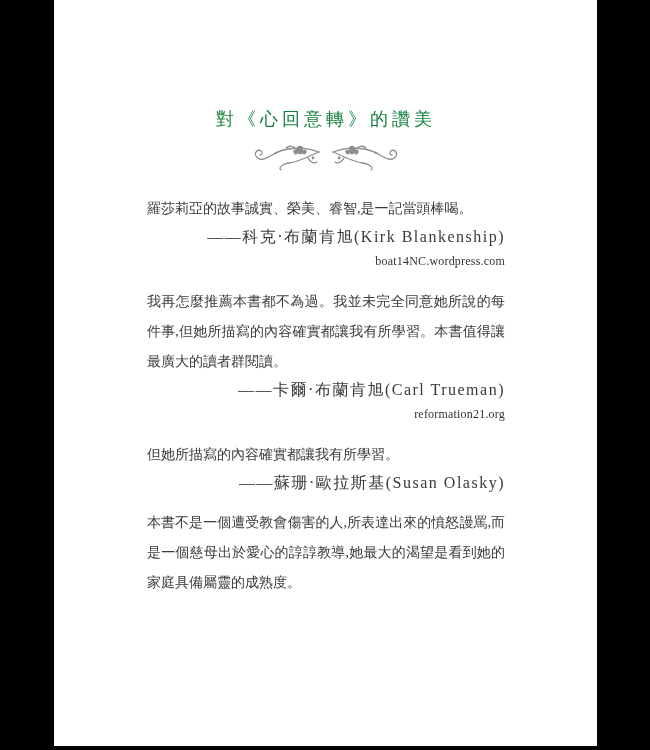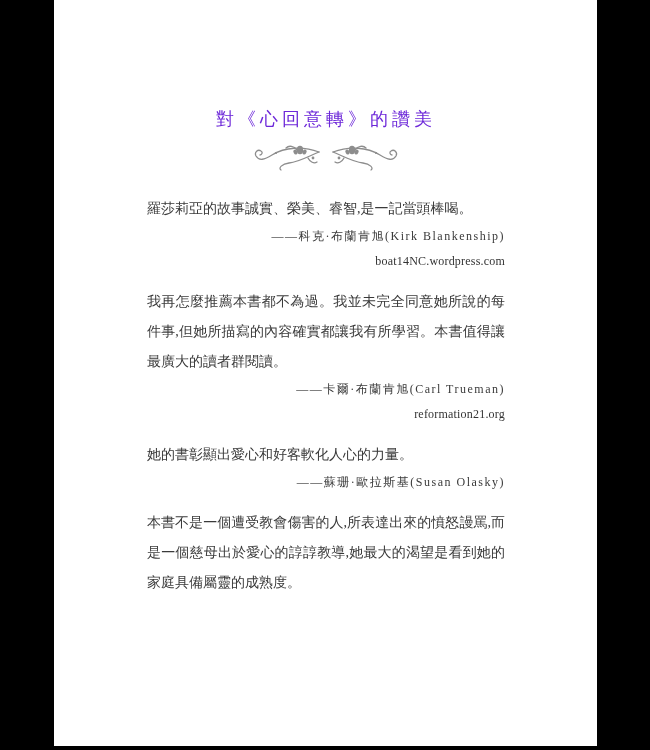--- a/index.html
+++ b/index.html
@@ -20,37 +20,37 @@
     padding: 0 92px 0 93px; 
   }
   .book-title {
     margin: 0;
     padding-top: 108px;
     font-size: 18px;
     line-height: 22px;
     font-weight: normal;
     text-align: center;
     letter-spacing: 4px;
-    color: #6d28d9;
+    color: #15803d;
   }
   .flourish-wrap {
     margin: 12px auto 0;
     width: 150px; height: 30px;
   }
   .endorsement { margin: 0; }
   .quote {
     font-size: 14px;
     line-height: 30px;
     text-align: justify;
     text-justify: inter-ideograph;
     color: #3a3a3a;
     margin: 0;
   }
   .attr {
-    font-size: 12px;
+    font-size: 16px;
     line-height: 25px;
     text-align: right;
     letter-spacing: 1.5px;
     color: #3a3a3a;
     margin: 0;
   }
   .src {
     font-size: 12px;
     line-height: 25px;
     text-align: right;
@@ -105,21 +105,21 @@
       <p class="src">boat14NC.wordpress.com</p>
     </div>
 
     <div class="endorsement gap-block">
       <p class="quote">我再怎麼推薦本書都不為過。我並未完全同意她所說的每件事,但她所描寫的內容確實都讓我有所學習。本書值得讓最廣大的讀者群閱讀。</p>
       <p class="attr">——卡爾·布蘭肯旭(Carl Trueman)</p>
       <p class="src">reformation21.org</p>
     </div>
 
     <div class="endorsement gap-block">
-      <p class="quote">她的書彰顯出愛心和好客軟化人心的力量。</p>
+      <p class="quote">但她所描寫的內容確實都讓我有所學習。</p>
       <p class="attr">——蘇珊·歐拉斯基(Susan Olasky)</p>
     </div>
 
     <div class="endorsement gap-block">
       <p class="quote">本書不是一個遭受教會傷害的人,所表達出來的憤怒謾罵,而是一個慈母出於愛心的諄諄教導,她最大的渴望是看到她的家庭具備屬靈的成熟度。</p>
     </div>
 
   </div>
 </div>
 

